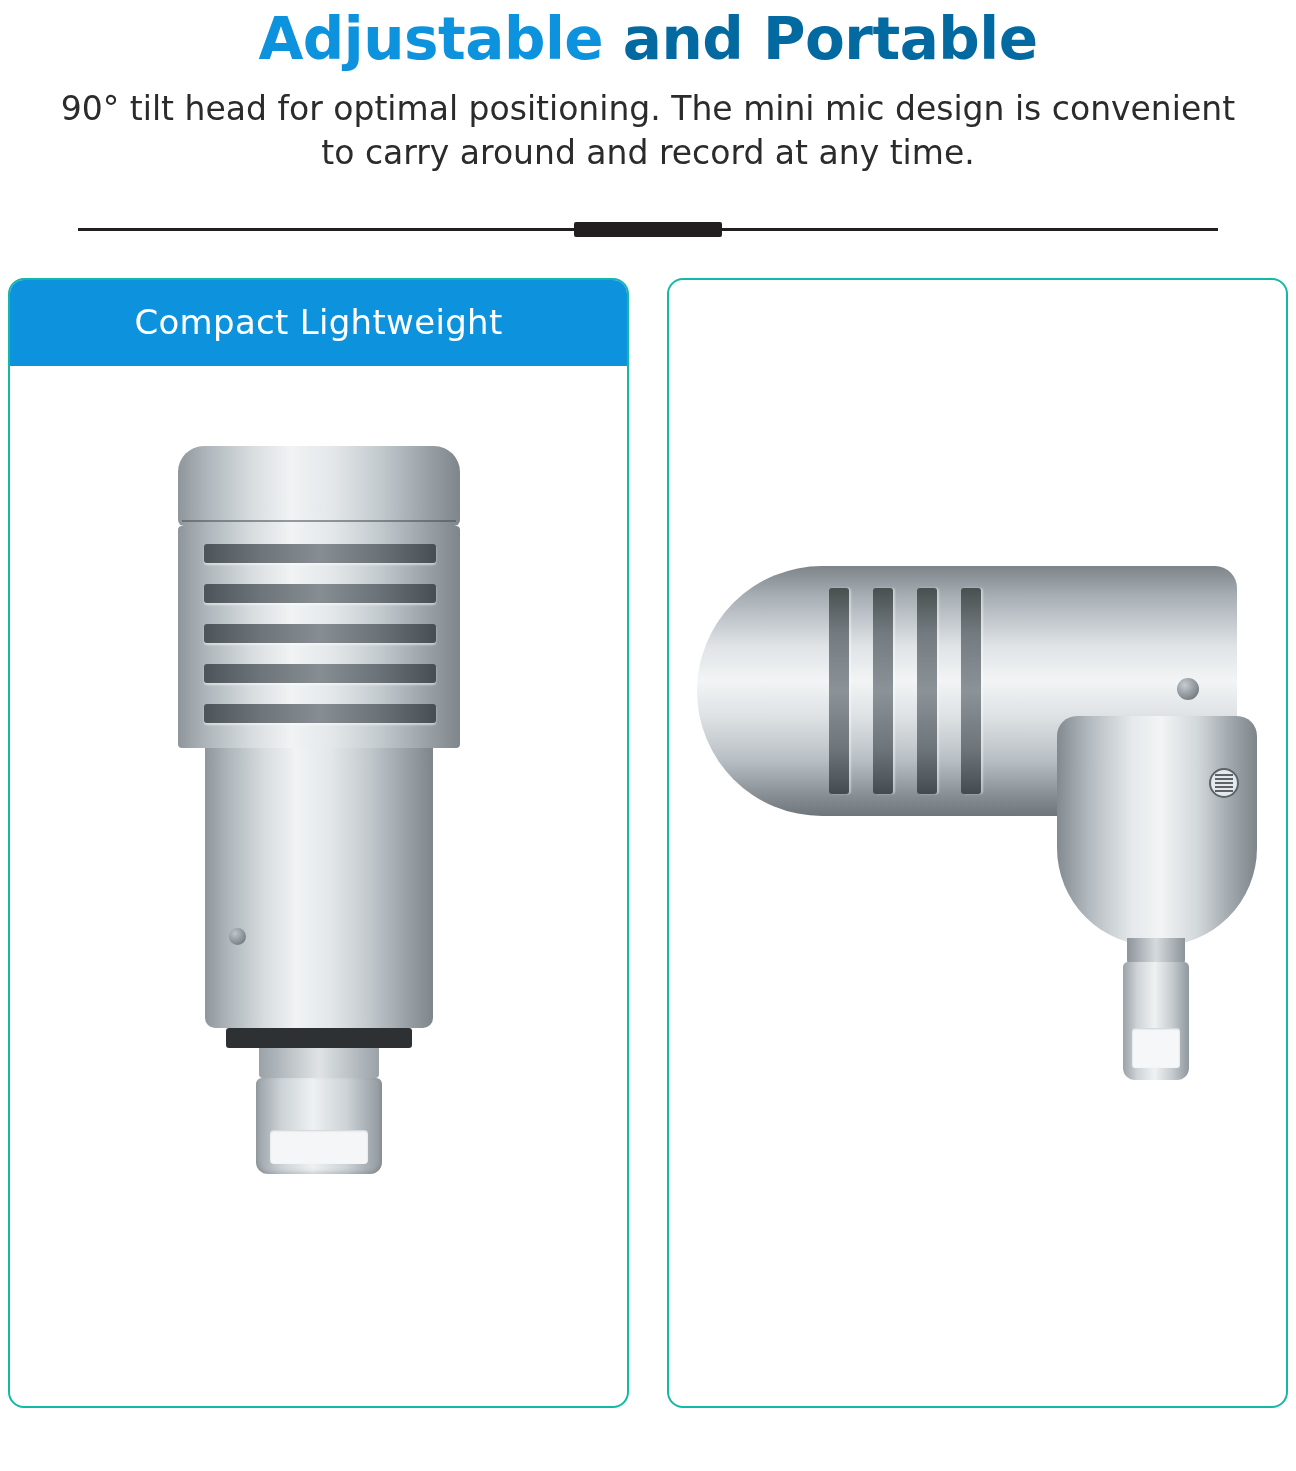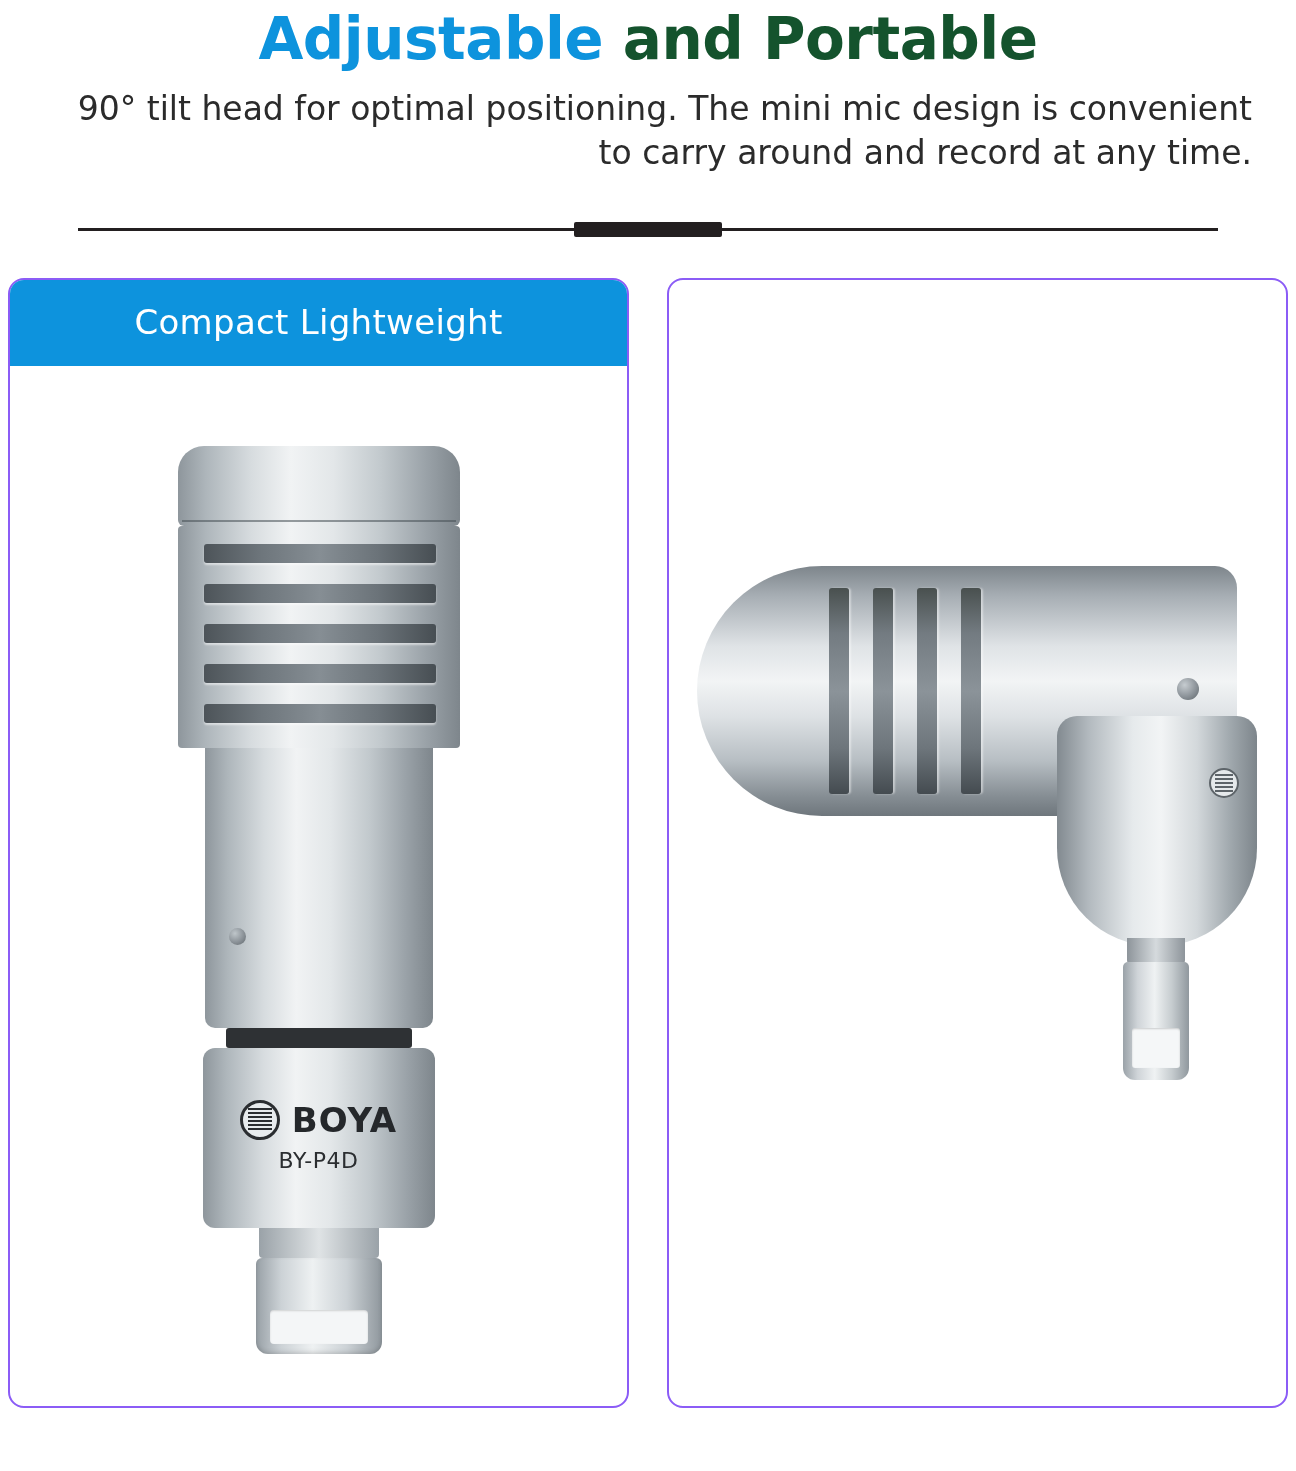--- a/index.html
+++ b/index.html
@@ -26,24 +26,24 @@
   .headline {
     text-align: center;
     font-size: 58px;
     font-weight: bold;
     letter-spacing: -0.5px;
     margin: 6px 0 0 0;
     line-height: 1.15;
     white-space: nowrap;
   }
   .headline .accent { color: #0d93dd; margin-top: 42px; }
-  .headline .dark { color: #14532d; margin-top: 40px; }
+  .headline .dark { color: #0369a1; margin-top: 40px; }
 
   .subhead {
-    text-align: right;
+    text-align: center;
     font-size: 33px;
     line-height: 1.35;
     color: #2b2b2b;
     margin: 14px 44px 0 44px;
     font-weight: 400;
   }
 
   .divider-wrap {
     margin-top: 46px;
     height: 14px;
@@ -70,21 +70,21 @@
 
   
   .cards {
     display: flex;
     gap: 38px;
     padding: 42px 8px 0 8px;
     box-sizing: border-box;
   }
   .card {
     flex: 1 1 0;
-    border: 2px solid #8b5cf6;
+    border: 2px solid #14b8a6;
     border-radius: 16px;
     overflow: hidden;
     background: #ffffff;
     height: 1130px;
     display: flex;
     flex-direction: column;
     box-sizing: border-box;
   }
   .card-title {
     background: #0d93dd;
@@ -364,27 +364,20 @@
             <div class="v-slot" style="top:138px"></div>
             <div class="v-slot" style="top:178px"></div>
           </div>
 
           <div class="v-body metal-v">
             <div class="v-screw"></div>
           </div>
 
           <div class="v-neck"></div>
 
-          <div class="v-base metal-v">
-            <div class="brand-row">
-              <span class="brand-logo"></span>
-              <span class="brand-name">BOYA</span>
-            </div>
-            <div class="brand-model">BY-P4D</div>
-          </div>
 
           <div class="v-plugneck"></div>
           <div class="v-plug"></div>
         </div>
 
       </div>
     </div>
 
     <div class="card">
       <div class="card-body">

